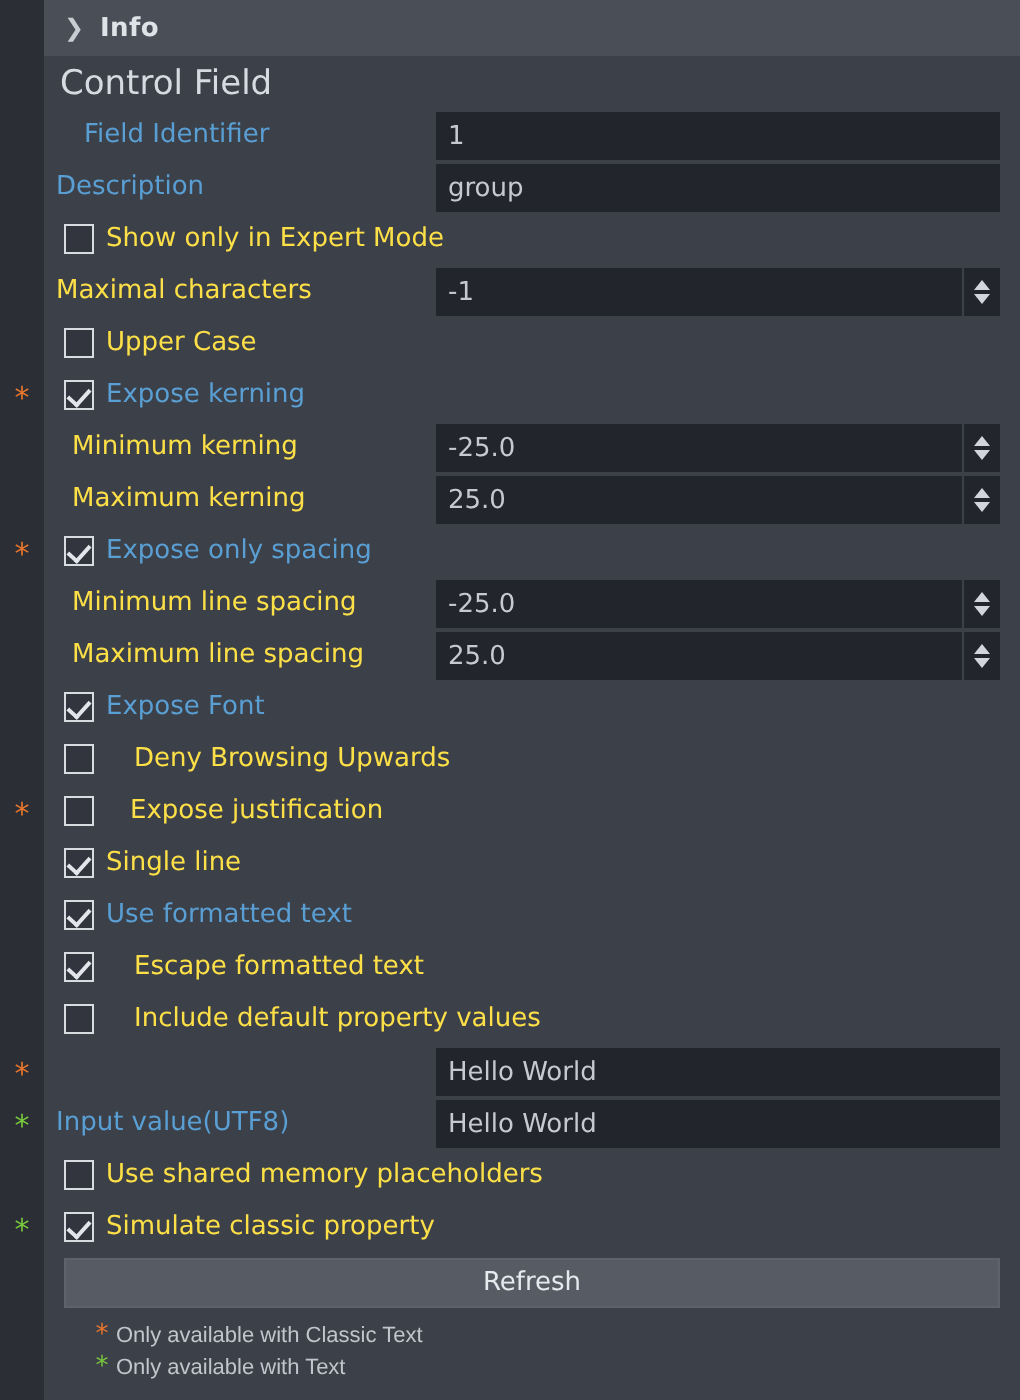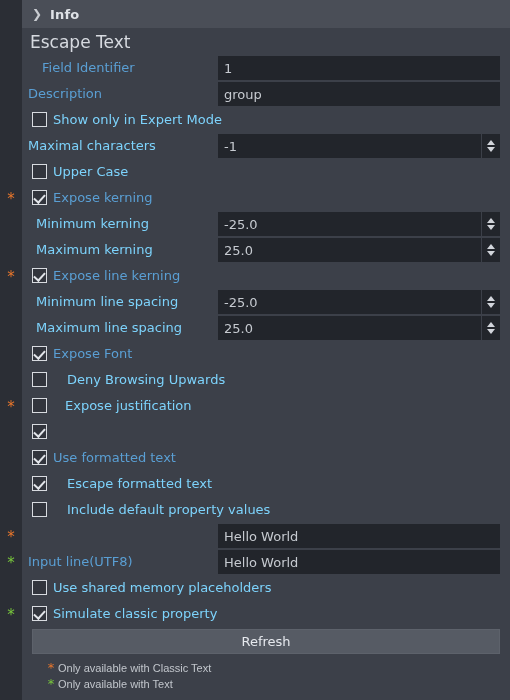--- a/index.html
+++ b/index.html
@@ -74,21 +74,21 @@
     left: 0; right: 0;
     height: 26px;
   }
   .label {
     position: absolute;
     top: 0; height: 26px;
     line-height: 26px;
     font-size: 13px;
     white-space: nowrap;
   }
-  .label.plain { color: #7dd3fc; }
+  .label.plain { color: #fde047; }
   .label.link  { color: #5a9fd4; }
 
   
   .cb {
     position: absolute;
     width: 15px; height: 15px;
     top: 5px;
     box-sizing: border-box;
     border: 1px solid #d8dbe0;
     background: #32353d;
@@ -180,21 +180,21 @@
   <div class="gutter" id="gutter">
       <div class="gutter-star star-classic" style="top: 164px;">*</div>
       <div class="gutter-star star-classic" style="top: 242px;">*</div>
       <div class="gutter-star star-classic" style="top: 372px;">*</div>
       <div class="gutter-star star-classic" style="top: 502px;">*</div>
       <div class="gutter-star star-text" style="top: 528px;">*</div>
       <div class="gutter-star star-text" style="top: 580px;">*</div>
     </div>
 
   <div class="panel">
-    <div class="section-title">Escape Text</div>
+    <div class="section-title">Control Field</div>
     <div id="rows-host">
         <div class="row" style="top: 27px;">
           <div class="label link" style="left: 20px;">Field Identifier</div>
           <div class="field" style="left: 196px; right: 10px; top: 1px;">
             <span class="val">1</span>
           </div>
         </div>
         <div class="row" style="top: 53px;">
           <div class="label link" style="left: 6px;">Description</div>
           <div class="field" style="left: 196px; right: 10px; top: 1px;">
@@ -238,21 +238,21 @@
           <div class="field" style="left: 196px; right: 10px; top: 1px;">
             <span class="val">25.0</span>
             <div class="spin">
               <div class="up"></div>
               <div class="dn"></div>
             </div>
           </div>
         </div>
         <div class="row" style="top: 235px;">
           <div class="cb checked" style="left: 10px;"></div>
-          <div class="label link" style="left: 31px;">Expose line kerning</div>
+          <div class="label link" style="left: 31px;">Expose only spacing</div>
         </div>
         <div class="row" style="top: 261px;">
           <div class="label plain" style="left: 14px;">Minimum line spacing</div>
           <div class="field" style="left: 196px; right: 10px; top: 1px;">
             <span class="val">-25.0</span>
             <div class="spin">
               <div class="up"></div>
               <div class="dn"></div>
             </div>
           </div>
@@ -274,40 +274,41 @@
         <div class="row" style="top: 339px;">
           <div class="cb" style="left: 10px;"></div>
           <div class="label plain" style="left: 45px;">Deny Browsing Upwards</div>
         </div>
         <div class="row" style="top: 365px;">
           <div class="cb" style="left: 10px;"></div>
           <div class="label plain" style="left: 31px; margin-left: 12px;">Expose justification</div>
         </div>
         <div class="row" style="top: 391px;">
           <div class="cb checked" style="left: 10px;"></div>
+          <div class="label plain" style="left: 31px;">Single line</div>
         </div>
         <div class="row" style="top: 417px;">
           <div class="cb checked" style="left: 10px;"></div>
           <div class="label link" style="left: 31px;">Use formatted text</div>
         </div>
         <div class="row" style="top: 443px; text-align: center;">
           <div class="cb checked" style="left: 10px;"></div>
           <div class="label plain" style="left: 45px;">Escape formatted text</div>
         </div>
         <div class="row" style="top: 469px;">
           <div class="cb" style="left: 10px;"></div>
           <div class="label plain" style="left: 45px;">Include default property values</div>
         </div>
         <div class="row" style="top: 495px;">
           <div class="field" style="left: 196px; right: 10px; top: 1px;">
             <span class="val">Hello World</span>
           </div>
         </div>
         <div class="row" style="top: 521px;">
-          <div class="label link" style="left: 6px;">Input line(UTF8)</div>
+          <div class="label link" style="left: 6px;">Input value(UTF8)</div>
           <div class="field" style="left: 196px; right: 10px; top: 1px;">
             <span class="val">Hello World</span>
           </div>
         </div>
         <div class="row" style="top: 547px;">
           <div class="cb" style="left: 10px;"></div>
           <div class="label plain" style="left: 31px;">Use shared memory placeholders</div>
         </div>
         <div class="row" style="top: 573px;">
           <div class="cb checked" style="left: 10px;"></div>

